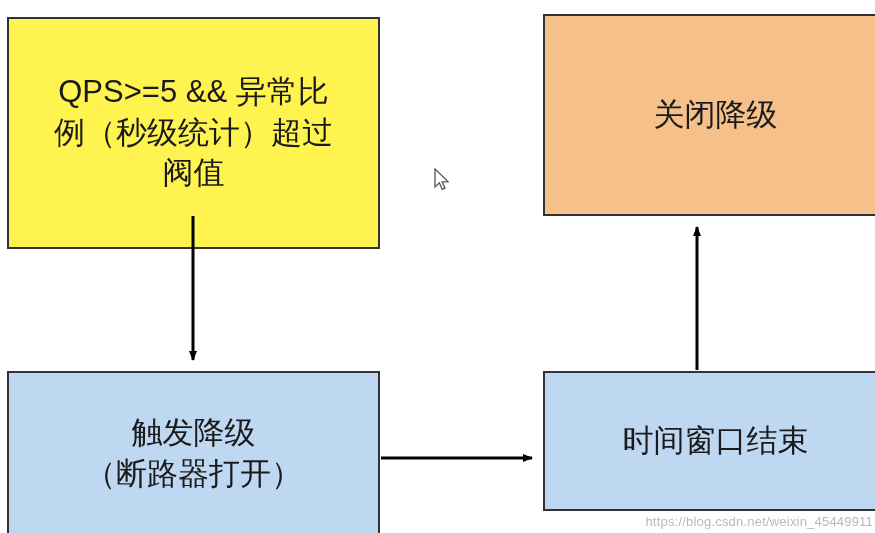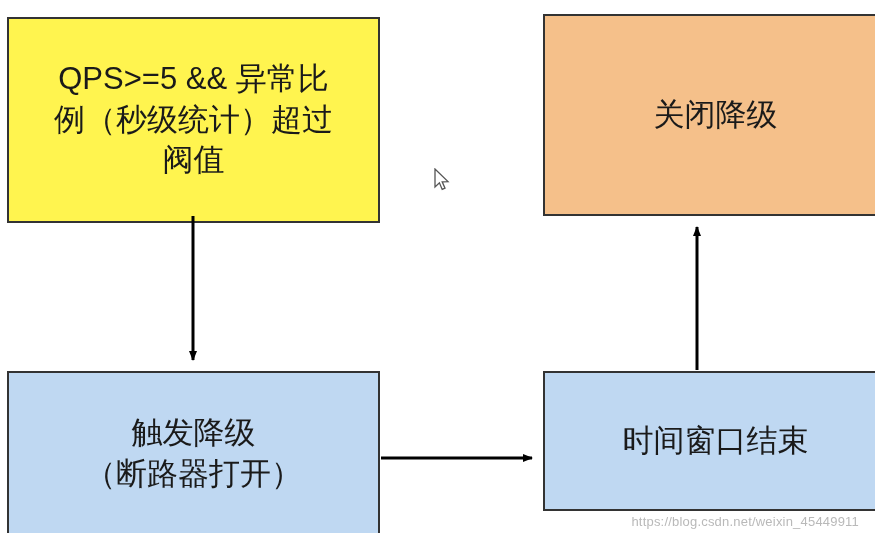--- a/index.html
+++ b/index.html
@@ -29,21 +29,21 @@
     justify-content: center;
     text-align: center;
     color: #1a1a1a;
     line-height: 1.32;
     white-space: pre-line;
   }
   #node-condition {
     left: 7px;
     top: 17px;
     width: 373px;
-    height: 206px;
+    height: 232px;
     background: #fff44f;
     font-size: 31px;
     padding: 0 14px;
   }
   #node-close-degrade {
     left: 543px;
     top: 14px;
     width: 345px;
     height: 202px;
     background: #f5c08a;
@@ -67,21 +67,21 @@
   }
   svg.arrows {
     position: absolute;
     left: 0; top: 0;
     width: 875px;
     height: 533px;
     pointer-events: none;
   }
   .watermark {
     position: absolute;
-    right: 16px;
+    right: 2px;
     bottom: 4px;
     font-size: 13px;
     color: #b9b9b9;
     letter-spacing: 0.2px;
     font-family: "Liberation Sans", sans-serif;
   }
   .cursor {
     position: absolute;
     left: 433px;
     top: 168px;

